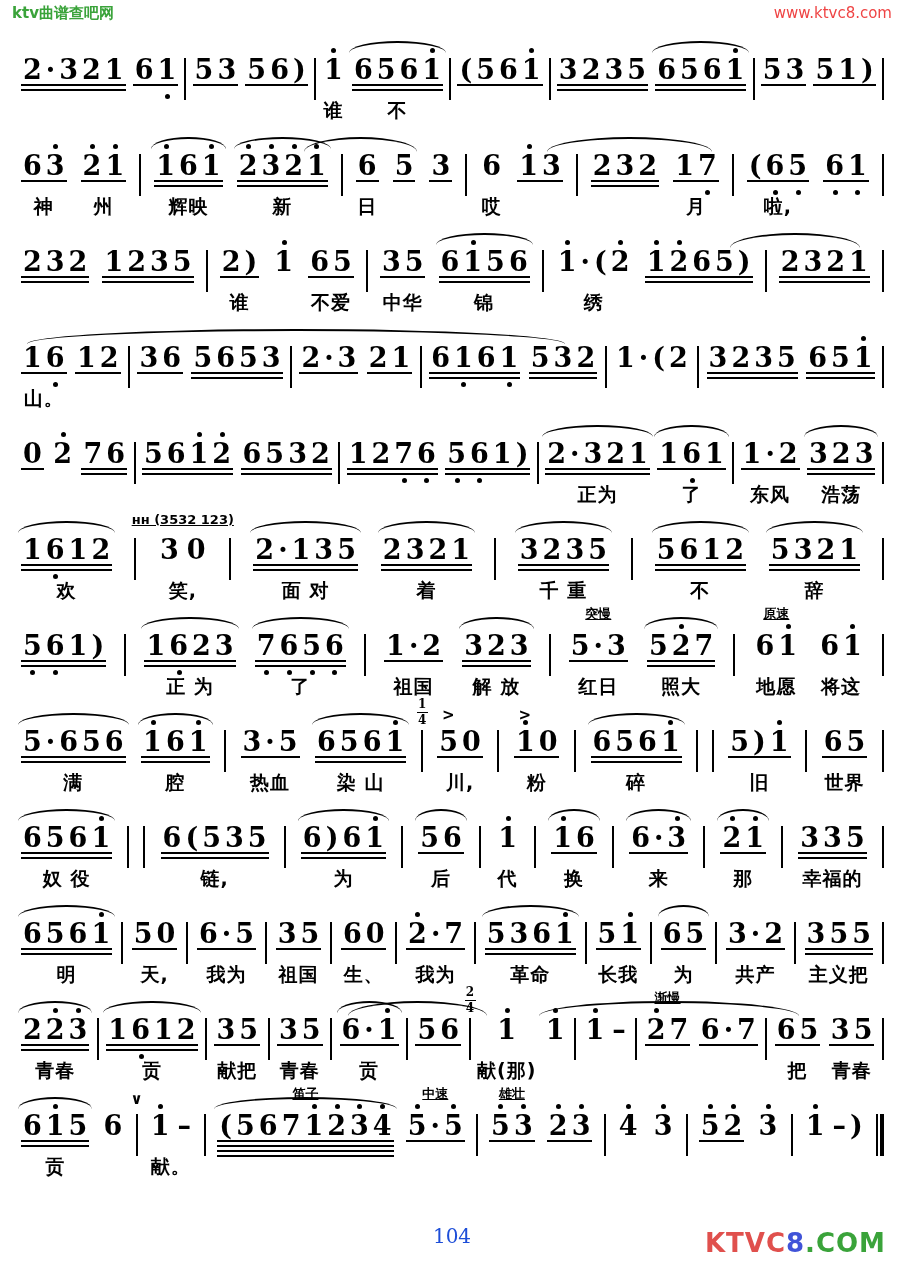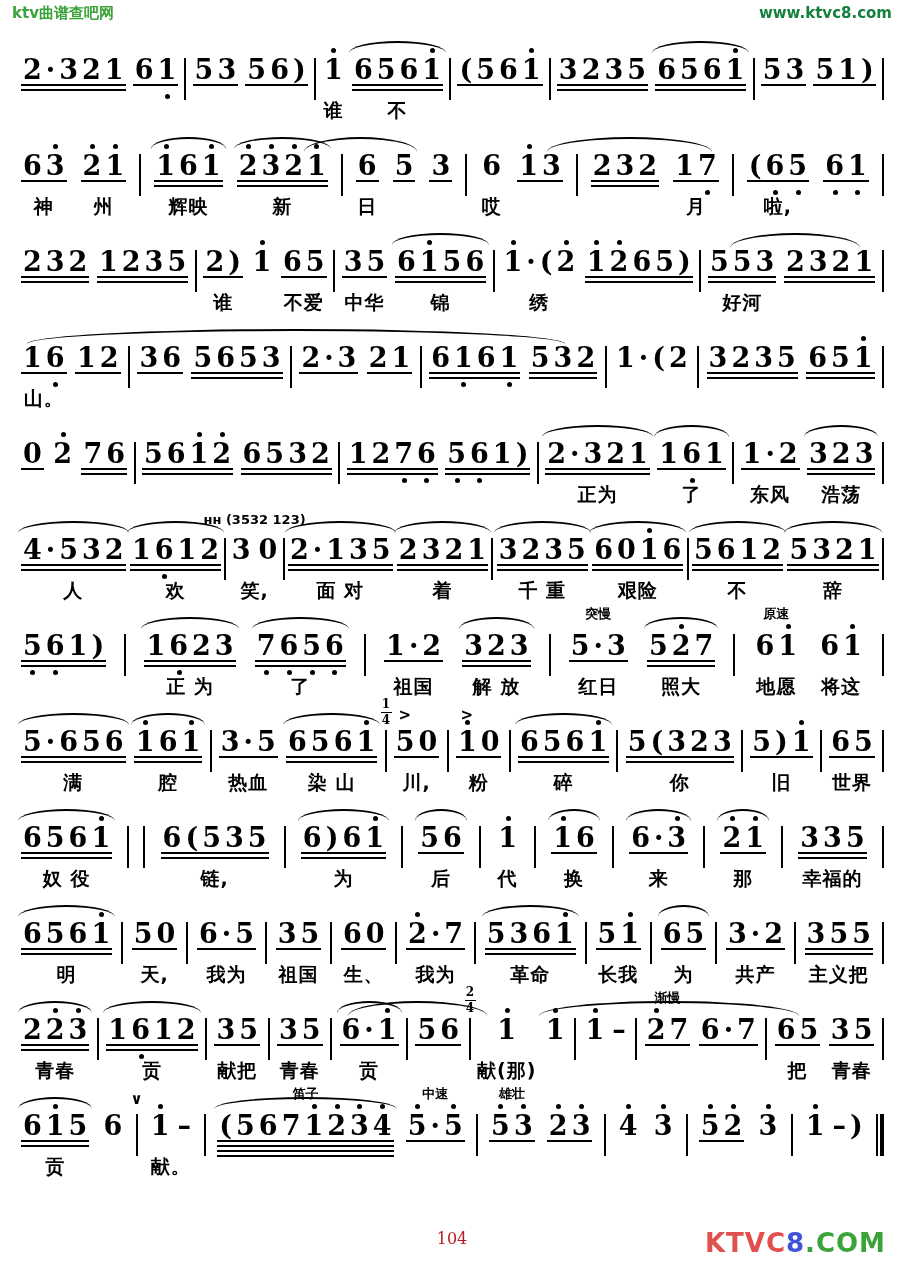--- a/index.html
+++ b/index.html
@@ -22,45 +22,45 @@
        top:calc(100% + 1px);left:1px;right:1px;
        background:repeating-linear-gradient(to bottom,#000 0 2px,transparent 2px 5px);}
   .notes.u1::after{height:2px;}
   .notes.u2::after{height:7px;}
   .notes.u4::after{height:17px;}
   .slur{position:absolute;top:-15px;left:-2px;right:-2px;height:10px;border-top:2px solid #000;
         border-radius:50% 50% 0 0 / 100% 100% 0 0;}
   .lslur{position:absolute;top:11px;height:13px;border-top:2px solid #000;
         border-radius:50% 50% 0 0 / 100% 100% 0 0;}
   .above{position:absolute;bottom:calc(100% + 9px);left:50%;transform:translateX(-50%);
-        font-size:13px;font-weight:bold;font-family:"DejaVu Sans",sans-serif;white-space:nowrap;}
+        font-size:13px;font-weight:bold;font-family:"DejaVu Sans",sans-serif;white-space:nowrap;text-decoration:underline;}
   .acc{position:absolute;top:-22px;left:12%;font-size:15px;font-weight:bold;
         font-family:"DejaVu Sans",sans-serif;}
   .barwrap{position:relative;width:2px;margin-top:2px;flex:0 0 auto;}
   .barwrap.final{width:8px;}
   .bar{width:2px;height:42px;background:#000;}
   .bar.final{width:8px;background:linear-gradient(90deg,#000 0 2px,#fff 2px 4.5px,#000 4.5px 8px);}
   .ts{position:absolute;bottom:calc(100% + 3px);left:-4px;display:flex;flex-direction:column;
         align-items:center;font-size:12px;font-weight:bold;line-height:1.05;}
   .ts .fl{width:11px;height:1.5px;background:#000;margin:1px 0;}
   .breath{position:absolute;bottom:calc(100% + 6px);left:-5px;font-size:15px;font-weight:bold;
         font-family:"DejaVu Sans",sans-serif;}
   .lyr{margin-top:15px;font-size:19px;font-weight:bold;white-space:nowrap;min-height:22px;
         font-family:"DejaVu Sans",sans-serif;letter-spacing:1px;}
-  .ftr-num{position:absolute;left:50%;transform:translateX(-50%);bottom:16px;font-size:16px;color:#b91c1c;}
+  .ftr-num{position:absolute;left:50%;transform:translateX(-50%);bottom:16px;font-size:20px;color:#1d4ed8;}
   .logo{position:absolute;right:18px;bottom:6px;font-size:26px;font-weight:bold;letter-spacing:1px;
         font-family:"DejaVu Sans",sans-serif;text-align:right;}
 </style>
 </head>
 <body>
 
 <div class="page">
   <div class="hdr">
     <span style="color:#3aa33a;">ktv曲谱查吧网</span>
-    <span style="color:#15803d;font-weight:bold;">www.ktvc8.com</span>
+    <span style="color:#ef4444;font-weight:normal;">www.ktvc8.com</span>
   </div>
 
   <div class="score">
       <div class="line">
         <div class="grp">
           <div class="nw">
             <div class="notes u2"><span class="ch">2</span><span class="ch">·</span><span class="ch">3</span><span class="ch">2</span><span class="ch">1</span></div>
           </div>
         </div>
         <div class="grp">
@@ -293,26 +293,20 @@
         <div class="grp">
           <div class="nw">
             <div class="notes u2"><span class="ch hi">1</span><span class="ch hi">2</span><span class="ch">6</span><span class="ch">5</span><span class="ch">)</span></div>
           </div>
         </div>
         <div class="barwrap">
           <div class="bar"></div>
         </div>
         <div class="grp">
           <div class="nw">
-            <div class="notes u2"><span class="ch">5</span><span class="ch">5</span><span class="ch">3</span></div>
-          </div>
-          <div class="lyr">好河</div>
-        </div>
-        <div class="grp">
-          <div class="nw">
             <div class="notes u2"><span class="ch">2</span><span class="ch">3</span><span class="ch">2</span><span class="ch">1</span></div>
           </div>
         </div>
         <div class="barwrap">
           <div class="bar"></div>
         </div>
       </div>
       <div class="line">
         <div class="lslur" style="left: 1%; width: 62%;"></div>
         <div class="grp">
@@ -465,27 +459,20 @@
           </div>
           <div class="lyr">浩荡</div>
         </div>
         <div class="barwrap">
           <div class="bar"></div>
         </div>
       </div>
       <div class="line">
         <div class="grp">
           <div class="nw">
-            <div class="notes u2"><span class="ch">4</span><span class="ch">·</span><span class="ch">5</span><span class="ch">3</span><span class="ch">2</span></div>
-            <div class="slur"></div>
-          </div>
-          <div class="lyr">人</div>
-        </div>
-        <div class="grp">
-          <div class="nw">
             <div class="notes u2"><span class="ch">1</span><span class="ch lo">6</span><span class="ch">1</span><span class="ch">2</span></div>
             <div class="slur"></div>
           </div>
           <div class="lyr">欢</div>
         </div>
         <div class="barwrap">
           <div class="bar"></div>
         </div>
         <div class="grp">
           <div class="nw">
@@ -513,27 +500,20 @@
         </div>
         <div class="barwrap">
           <div class="bar"></div>
         </div>
         <div class="grp">
           <div class="nw">
             <div class="notes u2"><span class="ch">3</span><span class="ch">2</span><span class="ch">3</span><span class="ch">5</span></div>
             <div class="slur"></div>
           </div>
           <div class="lyr">千 重</div>
-        </div>
-        <div class="grp">
-          <div class="nw">
-            <div class="notes u2"><span class="ch">6</span><span class="ch">0</span><span class="ch hi">1</span><span class="ch">6</span></div>
-            <div class="slur"></div>
-          </div>
-          <div class="lyr">艰险</div>
         </div>
         <div class="barwrap">
           <div class="bar"></div>
         </div>
         <div class="grp">
           <div class="nw">
             <div class="notes u2"><span class="ch">5</span><span class="ch">6</span><span class="ch">1</span><span class="ch">2</span></div>
             <div class="slur"></div>
           </div>
           <div class="lyr">不</div>
@@ -686,26 +666,20 @@
         </div>
         <div class="grp">
           <div class="nw">
             <div class="notes u2"><span class="ch">6</span><span class="ch">5</span><span class="ch">6</span><span class="ch hi">1</span></div>
             <div class="slur"></div>
           </div>
           <div class="lyr">碎</div>
         </div>
         <div class="barwrap">
           <div class="bar"></div>
-        </div>
-        <div class="grp">
-          <div class="nw">
-            <div class="notes u2"><span class="ch">5</span><span class="ch">(</span><span class="ch">3</span><span class="ch">2</span><span class="ch">3</span></div>
-          </div>
-          <div class="lyr">你</div>
         </div>
         <div class="barwrap">
           <div class="bar"></div>
         </div>
         <div class="grp">
           <div class="nw">
             <div class="notes u1"><span class="ch">5</span><span class="ch">)</span><span class="ch hi">1</span></div>
           </div>
           <div class="lyr">旧</div>
         </div>

